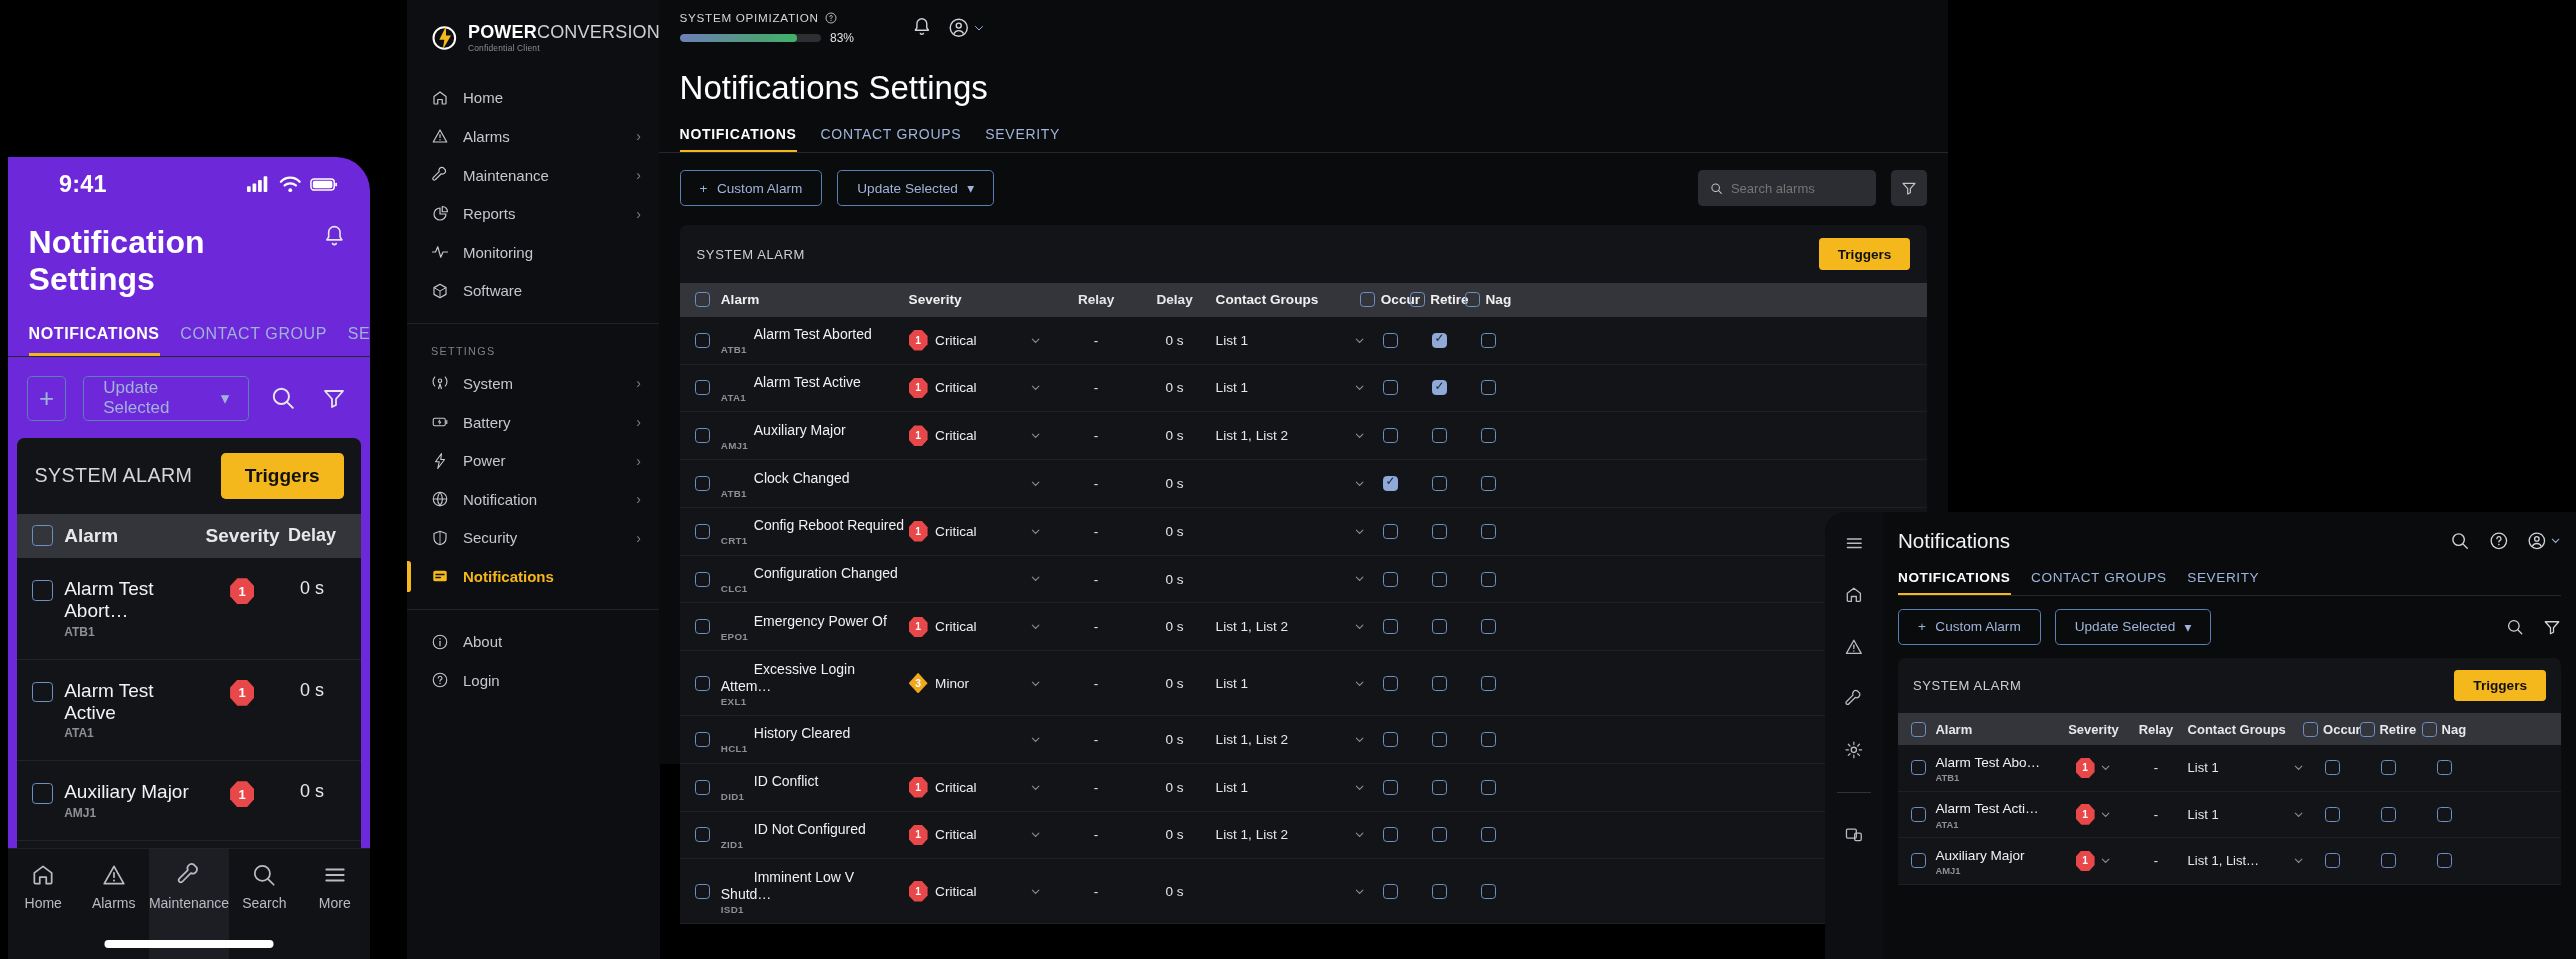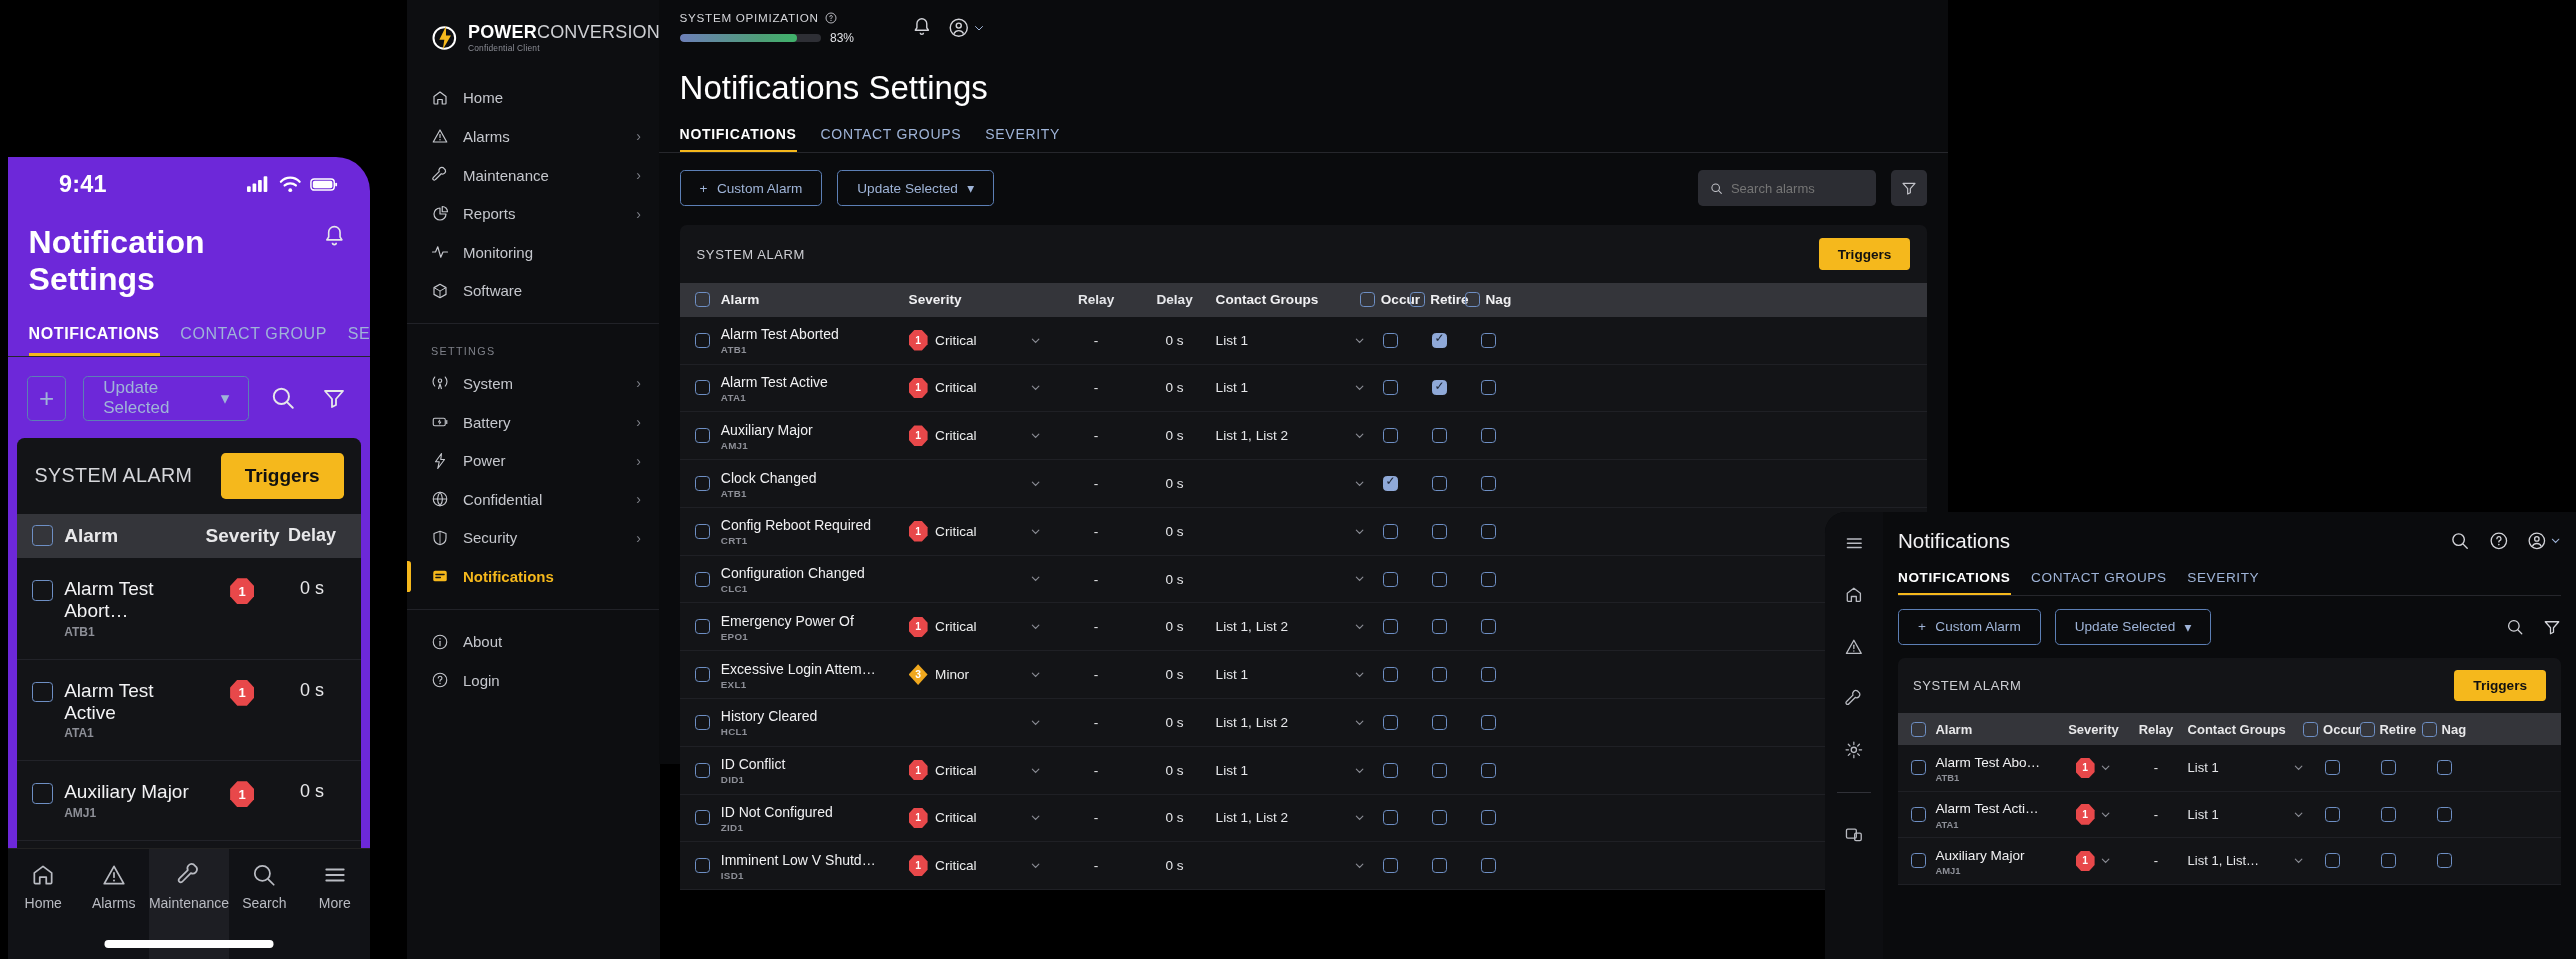--- a/index.html
+++ b/index.html
@@ -103,21 +103,21 @@
             padding:8.4px 19px; font-size:13.6px; }
   .d-thead, .d-trow { display:flex; align-items:center; }
   .d-thead { background:#34353a; padding:9.4px 0; font-size:13.6px; font-weight:bold; color:#f0f0f2; }
   .d-trow { border-bottom:0.9px solid #1f2025; padding:8.4px 0; }
   .cAlarm { width:229px; padding-left:15px; display:flex; gap:11.2px; align-items:center; }
   .cSev   { width:150px; display:flex; align-items:center; gap:7.5px; }
   .cRelay { width:75px; text-align:center; font-size:13.6px; color:#e6e7ea; }
   .cDelay { width:82px; text-align:center; font-size:13.6px; color:#e6e7ea; }
   .cCg    { width:150px; display:flex; align-items:center; }
   .cChk   { width:49px; display:flex; justify-content:center; }
-  .alarm-nm { font-size:14px; color:#f1f1f3; line-height:1.15; }
+  .alarm-nm { font-size:14px; color:#f1f1f3; line-height:1.15;margin-left:33px; }
   .alarm-code { font-size:9.8px; font-weight:bold; color:#8d8f97; margin-top:1.9px; letter-spacing:0.3px; }
   .cg-txt { font-size:13.6px; color:#e6e7ea; flex:1; }
 
   
   .cb { width:15px; height:15px; border:1.4px solid #6e8fc4; border-radius:3.7px; flex:none; }
   .cb.on { background:#8fa9d8; border-color:#8fa9d8; position:relative; }
   .cb.on::after { content:"✓"; position:absolute; left:1.9px; top:-2.8px; font-size:12px; color:#1b2433; }
   .sev-oct { width:19px; height:20.6px; background:#e8484a; color:#fff; font-size:10.3px; font-weight:bold;
              display:flex; align-items:center; justify-content:center; flex:none;
              clip-path:polygon(30% 0,70% 0,100% 30%,100% 70%,70% 100%,30% 100%,0 70%,0 30%); }
@@ -416,21 +416,21 @@
             <path d="M14 2L6 13h5l-2 9 9-12h-5z" stroke="currentColor" stroke-width="1.5" fill="none" stroke-linejoin="round"></path>
           </svg>
         <span>Power</span>
         <span class="chev">›</span>
       </div>
       <div class="nav-item">
         <svg width="18" height="18" viewBox="0 0 24 24">
             <circle cx="12" cy="12" r="9" stroke="currentColor" stroke-width="1.5" fill="none"></circle>
             <path d="M3 12h18M12 3a14 14 0 0 1 0 18A14 14 0 0 1 12 3z" stroke="currentColor" stroke-width="1.5" fill="none"></path>
           </svg>
-        <span>Confidential</span>
+        <span>Notification</span>
         <span class="chev">›</span>
       </div>
       <div class="nav-item">
         <svg width="18" height="18" viewBox="0 0 24 24">
             <path d="M12 3l8 3v6c0 5-3.5 8-8 9-4.5-1-8-4-8-9V6z" stroke="currentColor" stroke-width="1.5" fill="none" stroke-linejoin="round"></path>
             <path d="M12 3v18" stroke="currentColor" stroke-width="1.2"></path>
           </svg>
         <span>Security</span>
         <span class="chev">›</span>
       </div>

